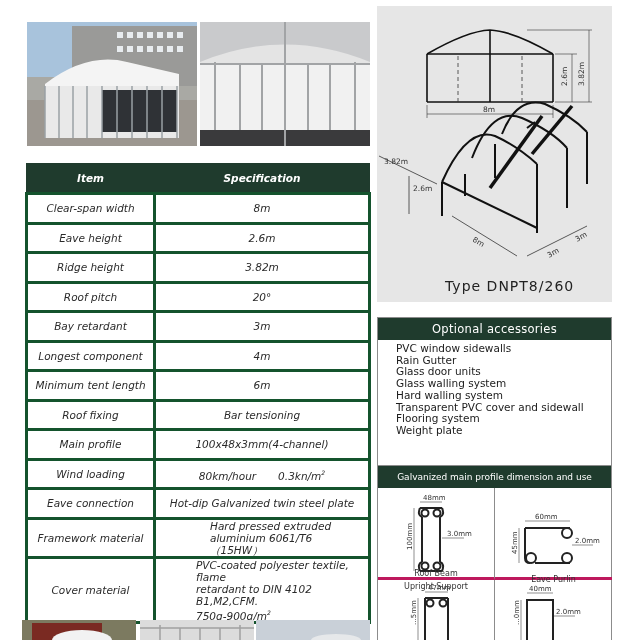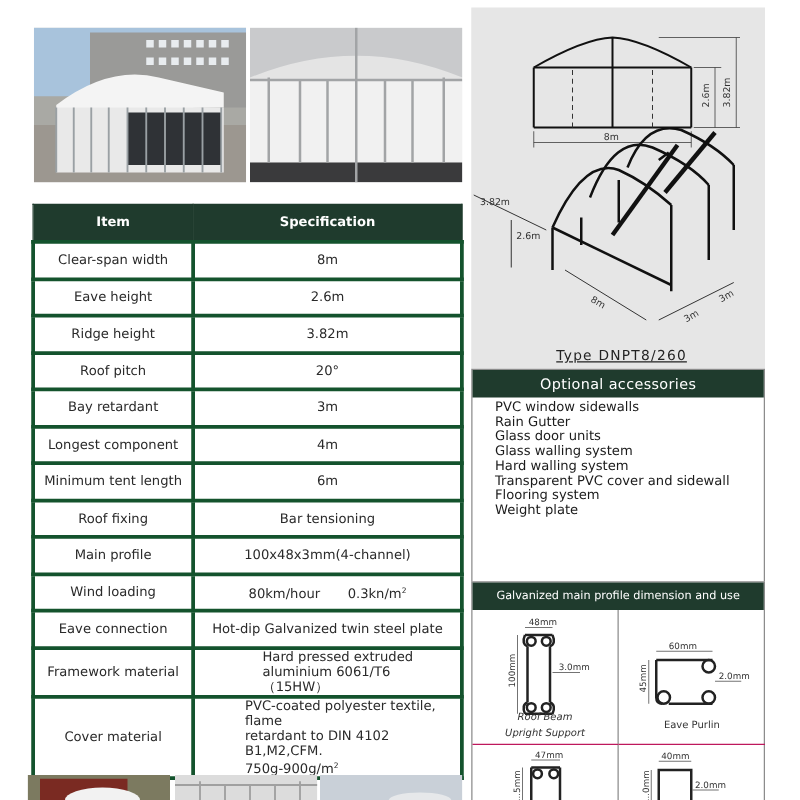--- a/index.html
+++ b/index.html
@@ -3,45 +3,45 @@
 <meta charset="utf-8">
 <style>
   * { box-sizing: border-box; margin: 0; padding: 0; }
   html, body { width: 640px; height: 640px; overflow: hidden; background: #ffffff; }
   body { position: relative; font-family: "DejaVu Sans", sans-serif; color: #222; }
 
   .photo { position: absolute; overflow: hidden; }
   .photo svg { display: block; width: 100%; height: 100%; }
 
   
-  .spec-table { position: absolute; left: 25px; top: 163px; width: 346px; border-collapse: collapse; font-size: 10.5px; }
+  .spec-table { position: absolute; left: 25px; top: 163px; width: 346px; border-collapse: collapse; font-size: 10.5px; font-style: italic; }
   .spec-table th { background: #1f3b2d; color: #fff; font-weight: bold; height: 30px; font-size: 10.5px; border: 1px solid #1f3b2d; }
   .spec-table td { border: 3px solid #14532d; text-align: center; height: 29.5px; color: #2a2a2a; line-height: 12px; }
   .spec-table td.item { width: 128px; }
   .spec-table td.left { text-align: left; padding-left: 54px; }
   .spec-table tr.tall td { height: 37px; }
   .spec-table tr.tall2 td { height: 49px; }
   sup { font-size: 6px; vertical-align: super; }
 
   
   .diagram { position: absolute; left: 377px; top: 6px; width: 235px; height: 296px; background: #e6e6e6; }
   .diagram svg { display: block; }
-  .type-label { position: absolute; left: 68px; top: 272px; font-size: 11px; letter-spacing: 1px; color: #222; text-decoration: underline; }
+  .type-label { position: absolute; left: 68px; top: 272px; font-size: 14px; letter-spacing: 1px; color: #222; }
 
   .box { position: absolute; left: 377px; width: 235px; border: 1px solid #8c8c8c; background: #fff; }
   .box-head { background: #1f3b2d; color: #fff; text-align: center; }
-  .acc { top: 295px; height: 180px; }
+  .acc { top: 317px; height: 180px; }
   .acc .box-head { height: 22px; line-height: 22px; font-size: 11.5px; letter-spacing: 0.3px; }
   .acc ul { list-style: none; padding: 3px 0 0 18px; }
   .acc li { font-size: 10.5px; line-height: 11.7px; color: #1b1b1b; }
 
   .fw { top: 465px; height: 180px; }
   .fw .box-head { height: 22px; line-height: 22px; font-size: 9px; }
   .fw-grid { display: grid; grid-template-columns: 117px 117px; }
-  .fw-cell { position: relative; height: 108px; border-right: 1px solid #8c8c8c; border-bottom: 1px solid #be185d; }
+  .fw-cell { position: relative; height: 92px; border-right: 1px solid #8c8c8c; border-bottom: 3px solid #be185d; }
   .fw-cell:nth-child(2n) { border-right: none; }
   .fw-cell svg { position: absolute; left: 0; top: 0; }
   .fw-cap { position: absolute; width: 100%; text-align: center; font-size: 8px; color: #333; line-height: 12.5px; }
   .dimtxt { font-family: "DejaVu Sans", sans-serif; font-size: 7px; fill: #333; }
 </style>
 </head>
 <body>
 
 <div class="photo" style="left:27px;top:22px;width:170px;height:124px;">
   <svg viewBox="0 0 170 124" preserveAspectRatio="none">
@@ -287,21 +287,21 @@
         </g>
         <g stroke="#444" stroke-width="0.6">
             <line x1="42" y1="14" x2="64" y2="14"></line>
             <line x1="36" y1="20" x2="36" y2="83"></line>
             <line x1="64" y1="50" x2="86" y2="50"></line>
           </g>
         <text x="45" y="12" class="dimtxt">48mm</text>
         <text x="34" y="62" class="dimtxt" transform="rotate(-90 34 62)">100mm</text>
         <text x="69" y="48" class="dimtxt">3.0mm</text>
       </svg>
-      <div class="fw-cap" style="top:80px;font-style:italic;">
+      <div class="fw-cap" style="top:80px;">
         <div>Roof Beam</div>
         <div>Upright Support</div>
       </div>
     </div>
     <div class="fw-cell">
       <svg width="117" height="108">
         <g stroke="#222" stroke-width="2" fill="none">
           <path d="M30 40 L30 70 Q30 75 35 75 M30 40 L75 40 M40 75 L75 75"></path>
           <circle cx="36" cy="70" r="5"></circle>
             <circle cx="72" cy="45" r="5"></circle>

